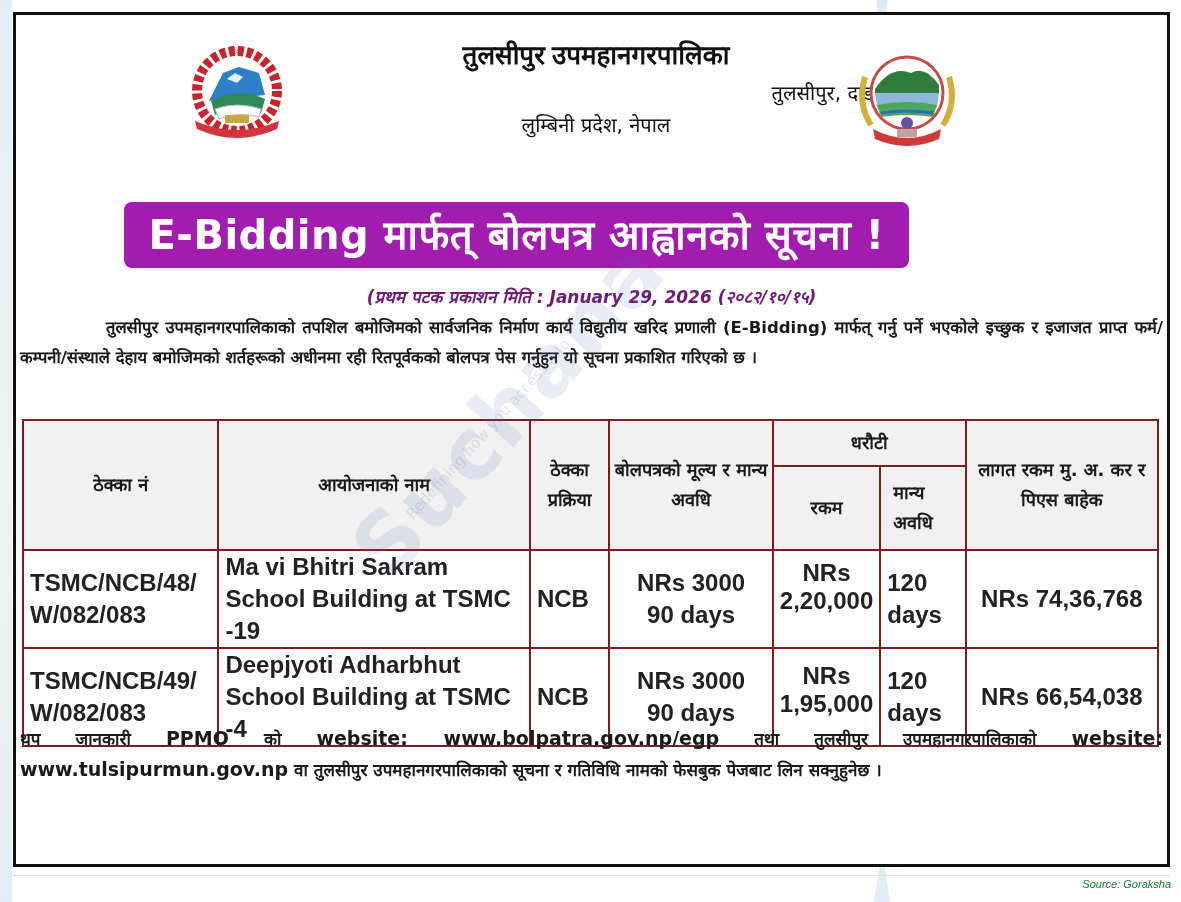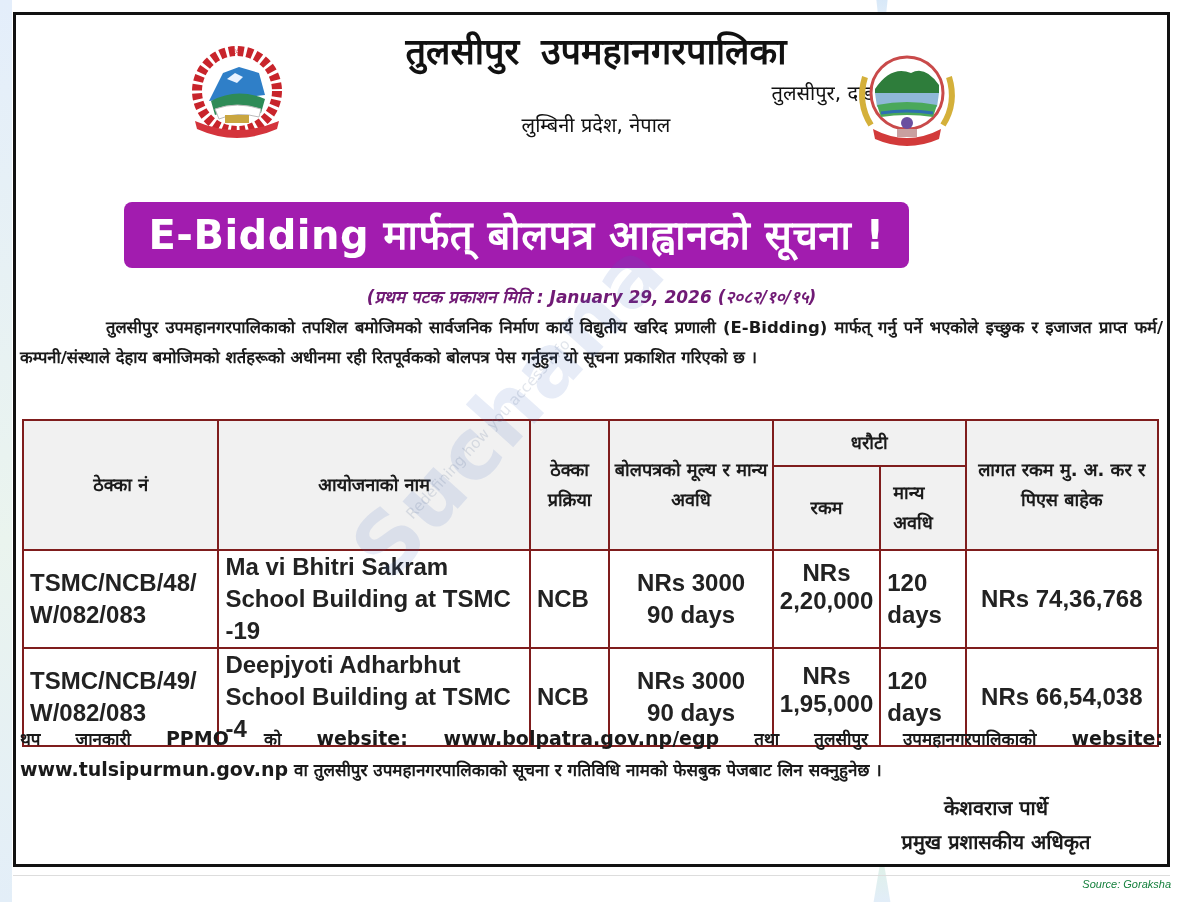--- a/index.html
+++ b/index.html
@@ -24,21 +24,21 @@
     color: rgba(70,110,190,0.13); pointer-events: none; letter-spacing: 2px; z-index: 5; }
   .watermark-sub { position: absolute; left: 370px; top: 420px; transform: rotate(-48deg);
     font-size: 15px; color: rgba(90,110,150,0.18); pointer-events: none; z-index: 5; }
 
   
   .emblem { position: absolute; width: 112px; height: 104px; }
   .emblem-left { left: 165px; top: 28px; }
   .emblem-right { left: 835px; top: 32px; }
 
   .org { position: absolute; left: 300px; top: 22px; width: 560px; text-align: center; }
-  .org-line1 { font-family: Liberation Mono, monospace; font-size: 36px; font-weight: bold; line-height: 36px; }
+  .org-line1 { font-family: Liberation Sans, sans-serif; font-size: 26px; font-weight: bold; line-height: 36px; }
   .org-line2 { font-family: "DejaVu Sans", sans-serif; font-size: 27px; font-weight: bold; line-height: 38px; }
   .org-line3 { font-size: 20px; line-height: 32px; margin-top: 4px; text-align: right; }
   .org-line4 { font-size: 20px; line-height: 32px; }
 
   .title-bar { position: absolute; left: 108px; top: 187px; width: 785px; height: 66px;
     background: #a21caf; border-radius: 8px; color: #fff; text-align: center;
     font-family: "DejaVu Sans", sans-serif; font-weight: bold; font-size: 40px; line-height: 66px; letter-spacing: .5px; }
 
   .pub-date { position: absolute; left: 0; top: 270px; width: 1151px; text-align: center;
     font-style: italic; font-weight: bold; font-size: 17px; color: #701a75; }
@@ -170,23 +170,19 @@
           <div class="clip-box" style="height:70px">NRs 1,95,000</div>
         </td>
         <td>120 days</td>
         <td class="center">NRs 66,54,038</td>
       </tr>
     </tbody>
   </table>
 
   <div class="footer-info"><span>थप जानकारी </span><b>PPMO</b><span> को </span><b>website: www.bolpatra.gov.np/egp</b><span> तथा तुलसीपुर उपमहानगरपालिकाको </span><b>website: www.tulsipurmun.gov.np</b><span> वा तुलसीपुर उपमहानगरपालिकाको सूचना र गतिविधि नामको फेसबुक पेजबाट लिन सक्नुहुनेछ ।</span></div>
 
-  <div class="sign">
-    <div>केशवराज पार्धे</div>
-    <div>प्रमुख प्रशासकीय अधिकृत</div>
-  </div>
 </div>
 
 <div class="watermark">Suchana</div>
 <div class="watermark-sub">Redefining how you access info</div>
 
 <div class="bottom-rule"></div>
 <div class="source">Source: Goraksha</div>
 
 </body></html>

